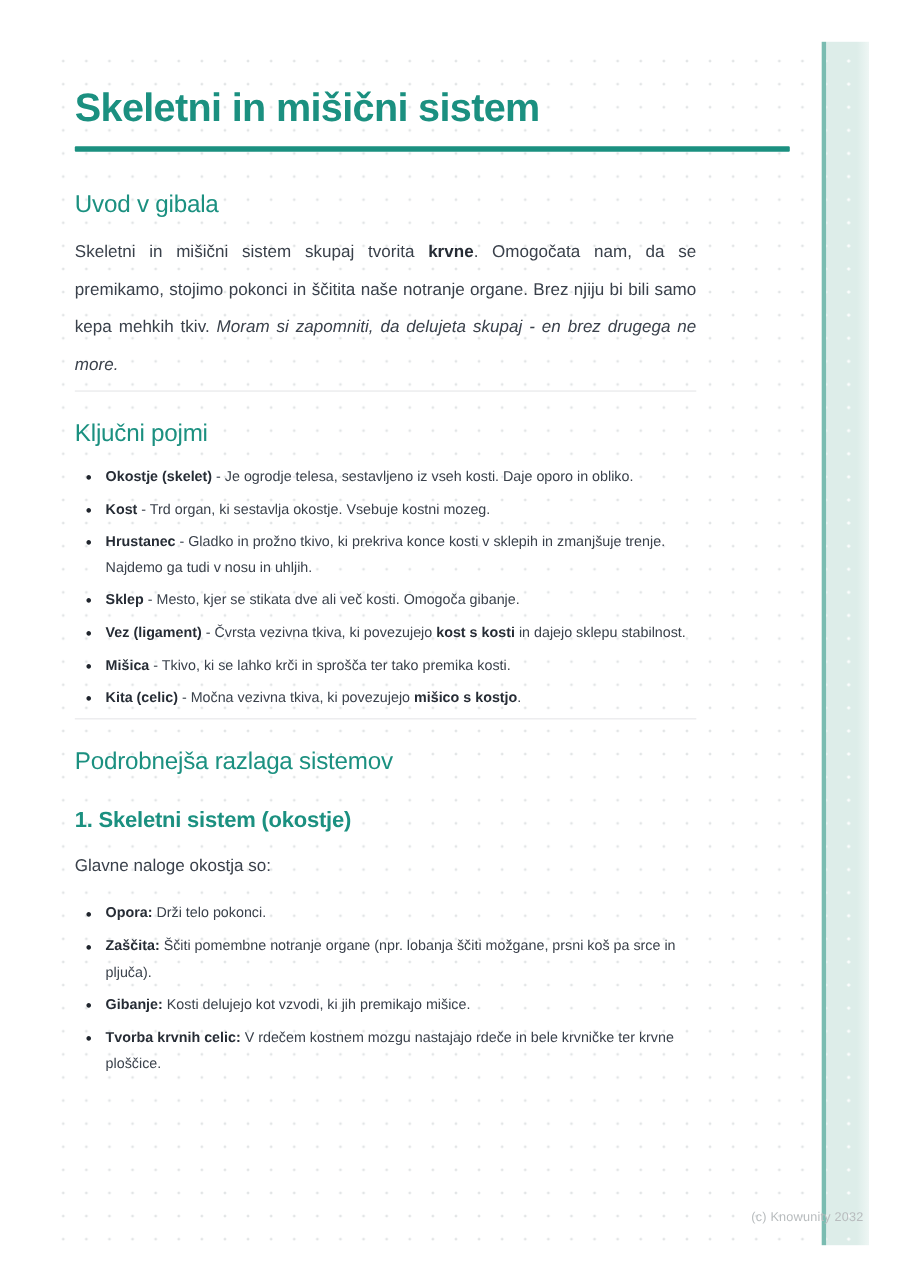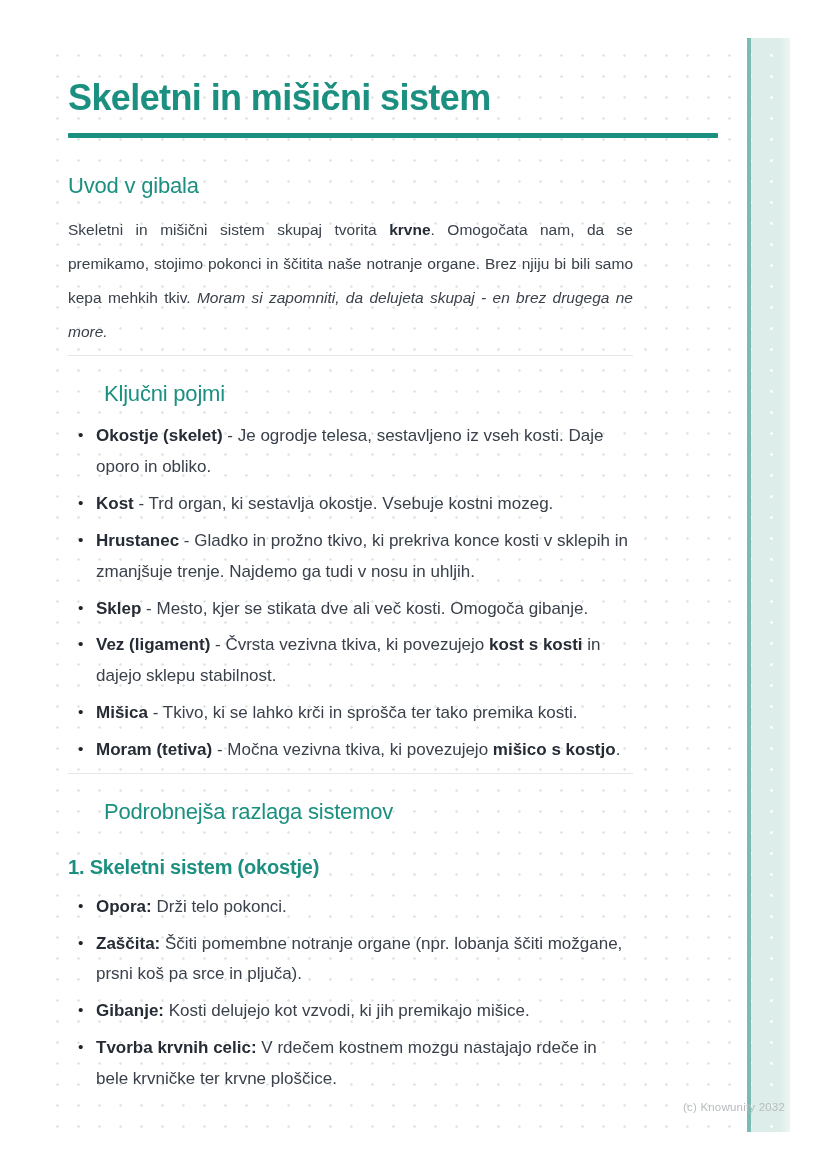--- a/index.html
+++ b/index.html
@@ -48,41 +48,41 @@
   }
   .title-rule{
     width:650px;height:5px;background:var(--accent);
     margin-top:15px;border-radius:1px;
   }
   h2{
     margin:0;font-size:22px;line-height:1.2;font-weight:400;
     color:var(--accent);letter-spacing:-0.2px;
   }
   .h2-intro{margin-top:35px;}
-  .h2-sec{margin-top:25px;margin-left:36px;}
+  .h2-sec{margin-top:25px;}
   h3{
     margin:29px 0 0 0;font-size:20px;line-height:1.2;font-weight:700;
     color:var(--accent);letter-spacing:-0.2px;
   }
   p.body{
     margin:13px 0 0 0;font-size:15.5px;line-height:2.19;color:var(--body);
   }
   p.justify{text-align:justify;}
   strong{color:var(--term);font-weight:700;}
   em{font-style:italic;}
   hr.divider{
     border:none;border-top:1px solid var(--divider);
     margin:7px 0 0 0;width:565px;
   }
   .d2{margin-top:13px;}
   ul{
     margin:13px 0 0 0;padding:0 0 0 28px;list-style:none;
   }
   li{
-    position:relative;font-size:17px;line-height:1.82;
+    position:relative;font-size:13px;line-height:1.82;
     margin:0 0 6px 0;color:var(--body);
   }
   li::before{
     content:"\2022";position:absolute;left:-18px;top:0;
     color:#20252d;font-size:15.5px;
   }
   .watermark{
     position:absolute;left:683px;top:1101px;width:120px;
     font-size:11.5px;color:var(--watermark);letter-spacing:0.2px;
     z-index:5;white-space:nowrap;
@@ -110,29 +110,30 @@
 
     <section>
       <h2 class="h2-sec">Ključni pojmi</h2>
       <ul>
         <li><strong>Okostje (skelet)</strong><span> - Je ogrodje telesa, sestavljeno iz vseh kosti. Daje oporo in obliko.</span><strong></strong><span></span></li>
         <li><strong>Kost</strong><span> - Trd organ, ki sestavlja okostje. Vsebuje kostni mozeg.</span><strong></strong><span></span></li>
         <li><strong>Hrustanec</strong><span> - Gladko in prožno tkivo, ki prekriva konce kosti v sklepih in zmanjšuje trenje. Najdemo ga tudi v nosu in uhljih.</span><strong></strong><span></span></li>
         <li><strong>Sklep</strong><span> - Mesto, kjer se stikata dve ali več kosti. Omogoča gibanje.</span><strong></strong><span></span></li>
         <li><strong>Vez (ligament)</strong><span> - Čvrsta vezivna tkiva, ki povezujejo </span><strong>kost s kosti</strong><span> in dajejo sklepu stabilnost.</span></li>
         <li><strong>Mišica</strong><span> - Tkivo, ki se lahko krči in sprošča ter tako premika kosti.</span><strong></strong><span></span></li>
-        <li><strong>Moram (tetiva)</strong><span> - Močna vezivna tkiva, ki povezujejo </span><strong>mišico s kostjo</strong><span>.</span></li>
+        <li><strong>Kita (celic)</strong><span> - Močna vezivna tkiva, ki povezujejo </span><strong>mišico s kostjo</strong><span>.</span></li>
       </ul>
     </section>
 
     <hr class="divider d2">
 
     <section>
       <h2 class="h2-sec">Podrobnejša razlaga sistemov</h2>
       <h3>1. Skeletni sistem (okostje)</h3>
+      <p class="body">Glavne naloge okostja so:</p>
       <ul>
         <li><strong>Opora:</strong><span> Drži telo pokonci.</span></li>
         <li><strong>Zaščita:</strong><span> Ščiti pomembne notranje organe (npr. lobanja ščiti možgane, prsni koš pa srce in pljuča).</span></li>
         <li><strong>Gibanje:</strong><span> Kosti delujejo kot vzvodi, ki jih premikajo mišice.</span></li>
         <li><strong>Tvorba krvnih celic:</strong><span> V rdečem kostnem mozgu nastajajo rdeče in bele krvničke ter krvne ploščice.</span></li>
       </ul>
     </section>
 
   </div>
 </main>

